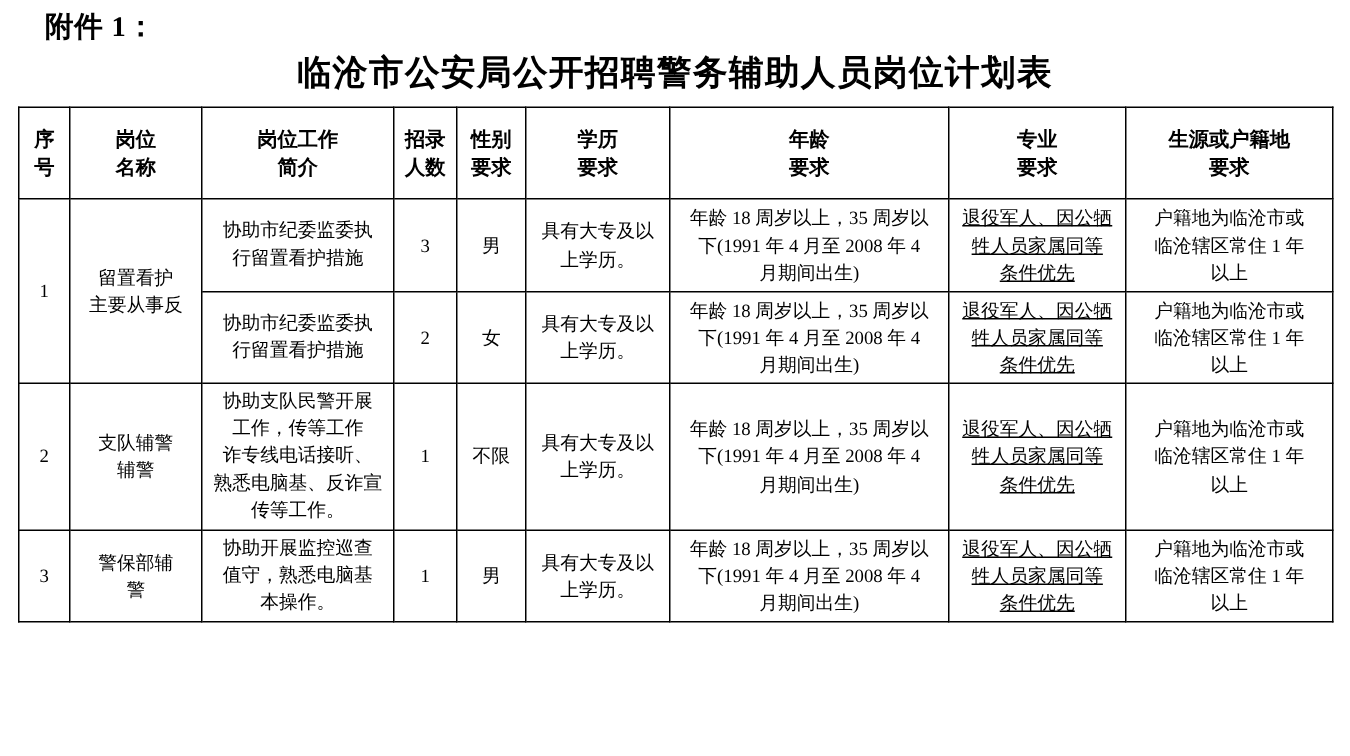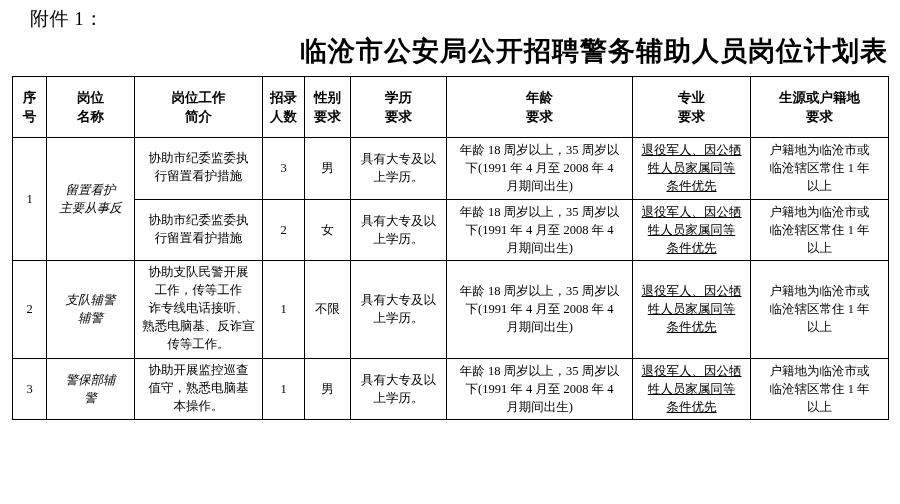--- a/index.html
+++ b/index.html
@@ -16,29 +16,29 @@
   }
   .page {
     position: relative;
     width: 900px;
     height: 504px;
     box-sizing: border-box;
     padding: 6px 12px 0 12px;
   }
   .attachment-label {
     font-size: 19px;
-    font-weight: normal;
+    font-weight: bold;
     line-height: 1.2;
     letter-spacing: 0.5px;
     margin: 2px 0 4px 2px;
     padding-left: 16px;
   }
   .doc-title {
-    text-align: right;
-    font-size: 27px;
+    text-align: center;
+    font-size: 23px;
     font-weight: bold;
     letter-spacing: 1px;
     line-height: 1.2;
     margin: 2px 0 9px 0;
   }
   table.plan-table {
     border-collapse: collapse;
     width: 876px;
     margin: 0 auto;
     table-layout: fixed;
@@ -61,21 +61,20 @@
   }
   table.plan-table td {
     font-size: 12.5px;
   }
   td.col-no {
     font-size: 14px;
   }
   td.col-post {
     font-size: 13.5px;
     line-height: 1.6;
-    font-style: italic;
   }
   td.col-desc {
     font-size: 13px;
     line-height: 1.75;
     text-align: center;
     font-family: Liberation Mono, monospace;
   }
   td.col-count, td.col-gender {
     font-size: 13.5px;
   }

